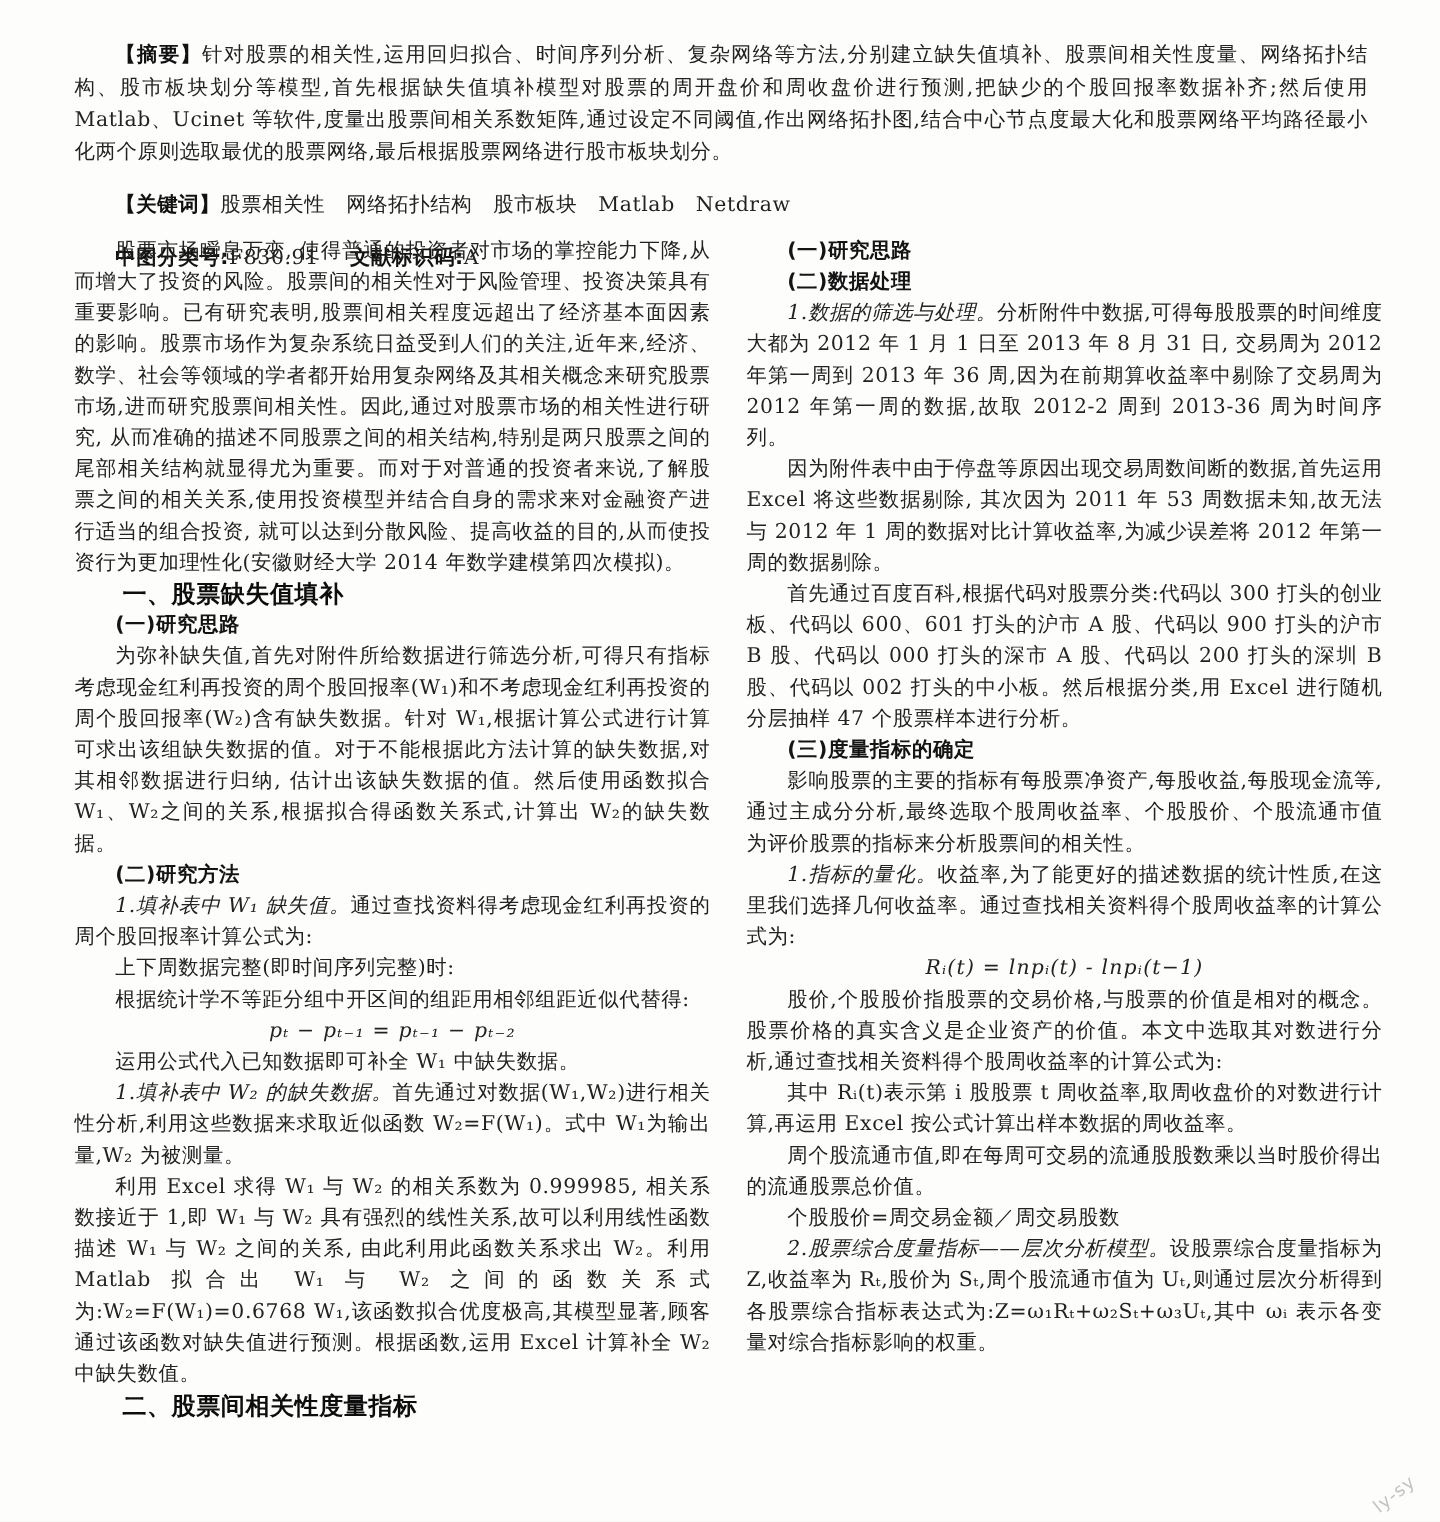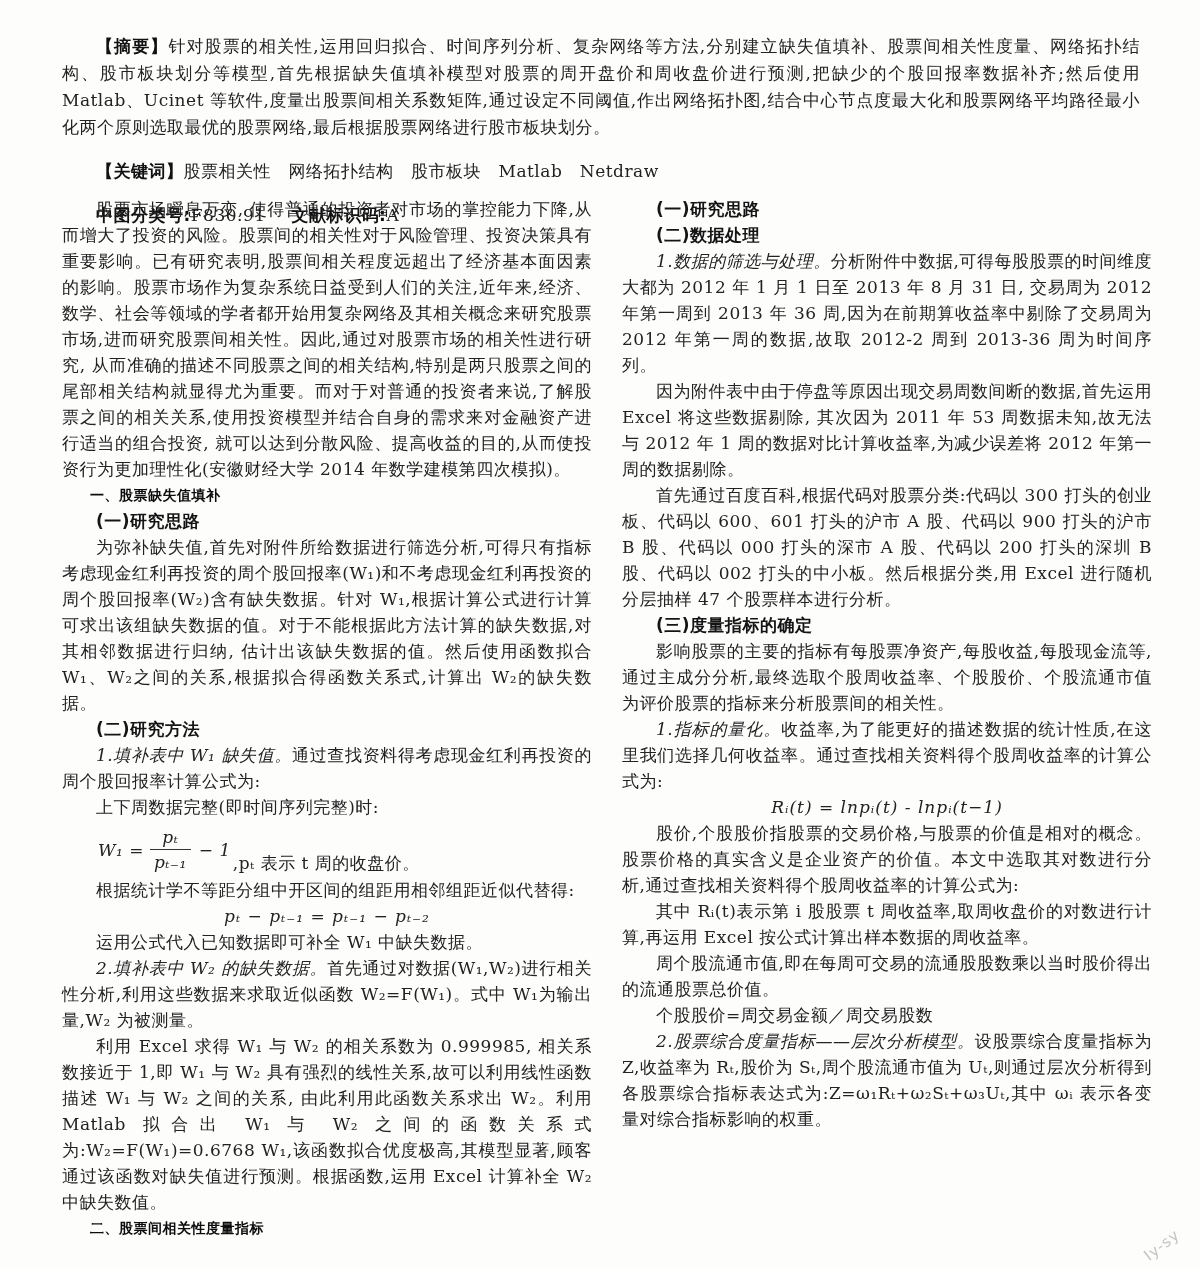--- a/index.html
+++ b/index.html
@@ -33,21 +33,21 @@
     display:flex;gap:30px;
   }
   .col{
     width:530px;flex:0 0 530px;
     font-size:17px;line-height:26px;letter-spacing:0.5px;
     text-align:justify;
   }
   .col p{margin:0;text-indent:2em;}
   .h-major{
     font-family:"DejaVu Sans","Liberation Sans",sans-serif;
-    font-weight:700;font-size:14px;color:#0d0d0d;
+    font-weight:700;font-size:20px;color:#0d0d0d;
     text-indent:2em;margin:0;letter-spacing:0.5px;
   }
   .h-sub{
     font-family:"DejaVu Sans","Liberation Sans",sans-serif;
     font-weight:700;font-size:17px;color:#141414;
     text-indent:2em;margin:0;letter-spacing:0.5px;
   }
   .kai{font-style:italic;}
   .center-formula{
     text-indent:0 !important;text-align:center;
@@ -92,33 +92,24 @@
   <div class="columns">
 
     <div class="col">
       <p>股票市场瞬息万变, 使得普通的投资者对市场的掌控能力下降,从而增大了投资的风险。股票间的相关性对于风险管理、投资决策具有重要影响。已有研究表明,股票间相关程度远超出了经济基本面因素的影响。股票市场作为复杂系统日益受到人们的关注,近年来,经济、数学、社会等领域的学者都开始用复杂网络及其相关概念来研究股票市场,进而研究股票间相关性。因此,通过对股票市场的相关性进行研究, 从而准确的描述不同股票之间的相关结构,特别是两只股票之间的尾部相关结构就显得尤为重要。而对于对普通的投资者来说,了解股票之间的相关关系,使用投资模型并结合自身的需求来对金融资产进行适当的组合投资, 就可以达到分散风险、提高收益的目的,从而使投资行为更加理性化(安徽财经大学 2014 年数学建模第四次模拟)。</p>
       <p class="h-major">一、股票缺失值填补</p>
       <p class="h-sub">(一)研究思路</p>
       <p>为弥补缺失值,首先对附件所给数据进行筛选分析,可得只有指标考虑现金红利再投资的周个股回报率(W₁)和不考虑现金红利再投资的周个股回报率(W₂)含有缺失数据。针对 W₁,根据计算公式进行计算可求出该组缺失数据的值。对于不能根据此方法计算的缺失数据,对其相邻数据进行归纳, 估计出该缺失数据的值。然后使用函数拟合 W₁、W₂之间的关系,根据拟合得函数关系式,计算出 W₂的缺失数据。</p>
       <p class="h-sub">(二)研究方法</p>
       <p><span class="kai">1.填补表中 W₁ 缺失值。</span><span>通过查找资料得考虑现金红利再投资的周个股回报率计算公式为:</span></p>
       <p>上下周数据完整(即时间序列完整)时:</p>
-      <div class="formula-row">
-        <span>W₁ =</span>
-        <span class="frac">
-            <span>pₜ</span>
-            <span class="den">pₜ₋₁</span>
-          </span>
-        <span class="f-tail">− 1</span>
-        <span class="f-note">,pₜ 表示 t 周的收盘价。</span>
-      </div>
       <p>根据统计学不等距分组中开区间的组距用相邻组距近似代替得:</p>
       <p class="center-formula">pₜ − pₜ₋₁ = pₜ₋₁ − pₜ₋₂</p>
       <p>运用公式代入已知数据即可补全 W₁ 中缺失数据。</p>
-      <p><span class="kai">2.填补表中 W₂ 的缺失数据。</span><span>首先通过对数据(W₁,W₂)进行相关性分析,利用这些数据来求取近似函数 W₂=F(W₁)。式中 W₁为输出量,W₂ 为被测量。</span></p>
+      <p><span class="kai">1.填补表中 W₂ 的缺失数据。</span><span>首先通过对数据(W₁,W₂)进行相关性分析,利用这些数据来求取近似函数 W₂=F(W₁)。式中 W₁为输出量,W₂ 为被测量。</span></p>
       <p>利用 Excel 求得 W₁ 与 W₂ 的相关系数为 0.999985, 相关系数接近于 1,即 W₁ 与 W₂ 具有强烈的线性关系,故可以利用线性函数描述 W₁ 与 W₂ 之间的关系, 由此利用此函数关系求出 W₂。利用 Matlab 拟合出 W₁ 与 W₂ 之间的函数关系式为:W₂=F(W₁)=0.6768 W₁,该函数拟合优度极高,其模型显著,顾客通过该函数对缺失值进行预测。根据函数,运用 Excel 计算补全 W₂ 中缺失数值。</p>
       <p class="h-major">二、股票间相关性度量指标</p>
     </div>
 
     <div class="col">
       <p class="h-sub">(一)研究思路</p>
       <p class="h-sub">(二)数据处理</p>
       <p><span class="kai">1.数据的筛选与处理。</span><span>分析附件中数据,可得每股股票的时间维度大都为 2012 年 1 月 1 日至 2013 年 8 月 31 日, 交易周为 2012 年第一周到 2013 年 36 周,因为在前期算收益率中剔除了交易周为 2012 年第一周的数据,故取 2012-2 周到 2013-36 周为时间序列。</span></p>
       <p>因为附件表中由于停盘等原因出现交易周数间断的数据,首先运用 Excel 将这些数据剔除, 其次因为 2011 年 53 周数据未知,故无法与 2012 年 1 周的数据对比计算收益率,为减少误差将 2012 年第一周的数据剔除。</p>
       <p>首先通过百度百科,根据代码对股票分类:代码以 300 打头的创业板、代码以 600、601 打头的沪市 A 股、代码以 900 打头的沪市 B 股、代码以 000 打头的深市 A 股、代码以 200 打头的深圳 B 股、代码以 002 打头的中小板。然后根据分类,用 Excel 进行随机分层抽样 47 个股票样本进行分析。</p>

